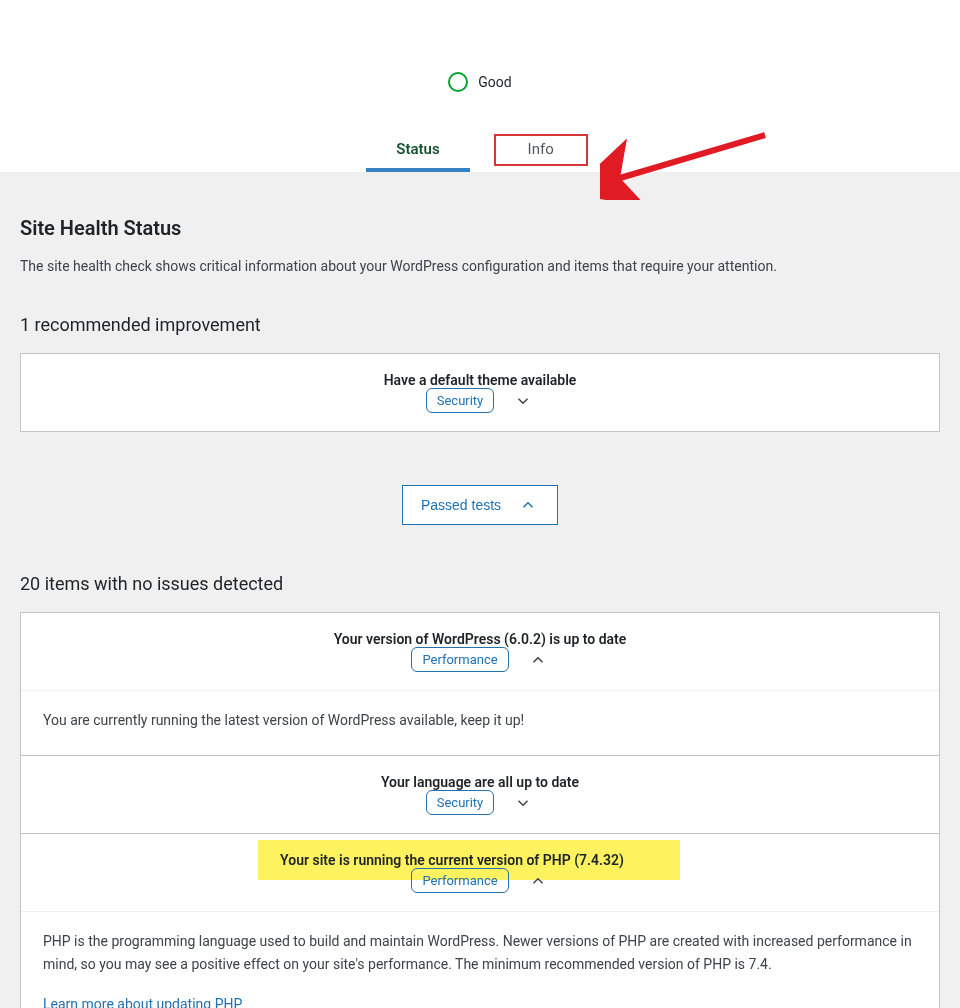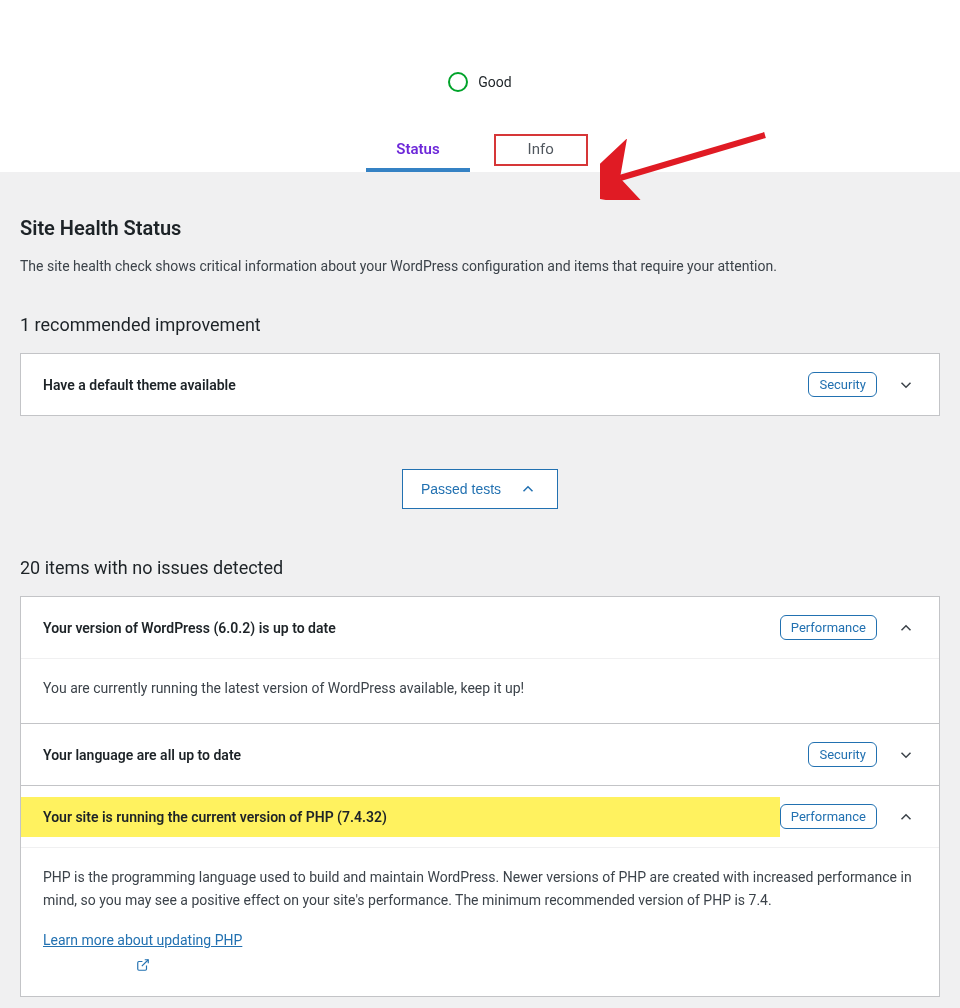--- a/index.html
+++ b/index.html
@@ -45,21 +45,21 @@
   }
   .tab {
     padding: 12px 30px 14px 30px;
     font-size: 15px;
     cursor: pointer;
     position: relative;
     color: #50575e;
   }
   .tab.active {
     font-weight: 600;
-    color: #6d28d9;
+    color: #14532d;
   }
   .tab.active::after {
     content: "";
     position: absolute;
     left: 0; right: 0; bottom: 0;
     height: 4px;
     background: #3582c4;
   }
   .tab.info-highlight {
     outline: 2px solid #d63638;
@@ -101,20 +101,21 @@
     background: #fff;
     border: 1px solid #c3c4c7;
     margin-bottom: -1px;
   }
   .card-head {
     display: flex;
     align-items: center;
     justify-content: space-between;
     padding: 18px 22px;
     cursor: pointer;
+    flex-direction: column;
   }
   .card-title {
     font-size: 14px;
     font-weight: 600;
     flex: 1;
   }
   .card-title.highlight {
     background: #fff25f;
     padding: 12px 56px 12px 0;
     margin: -12px 0 -12px -22px;

